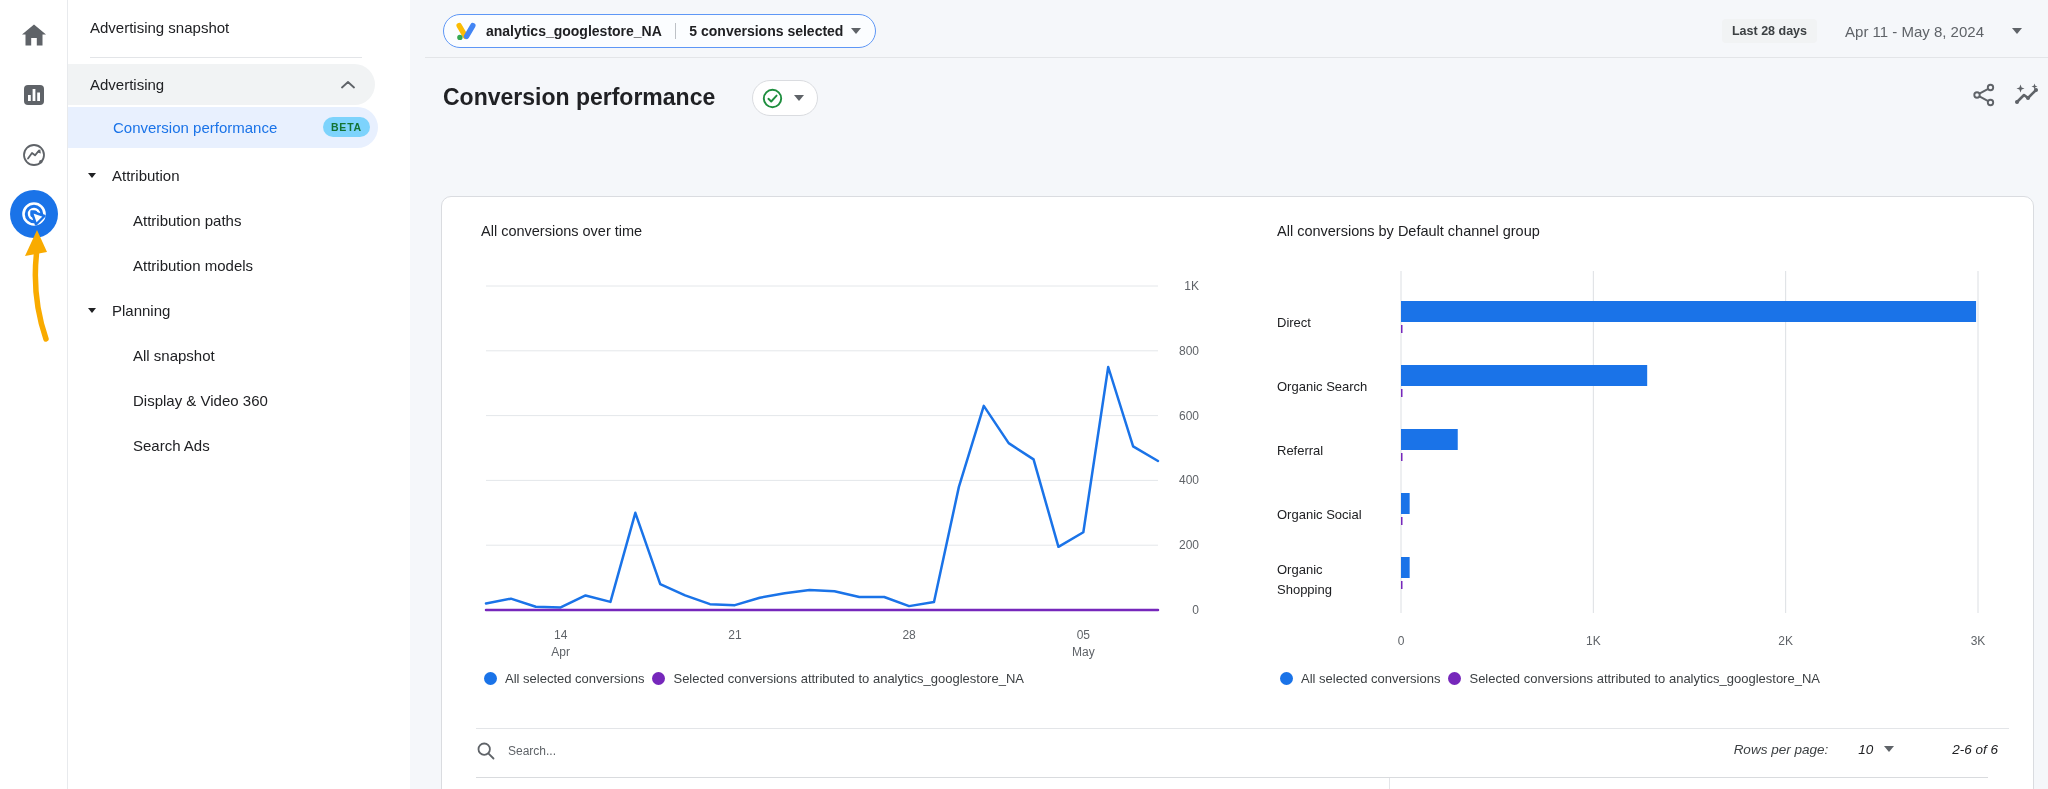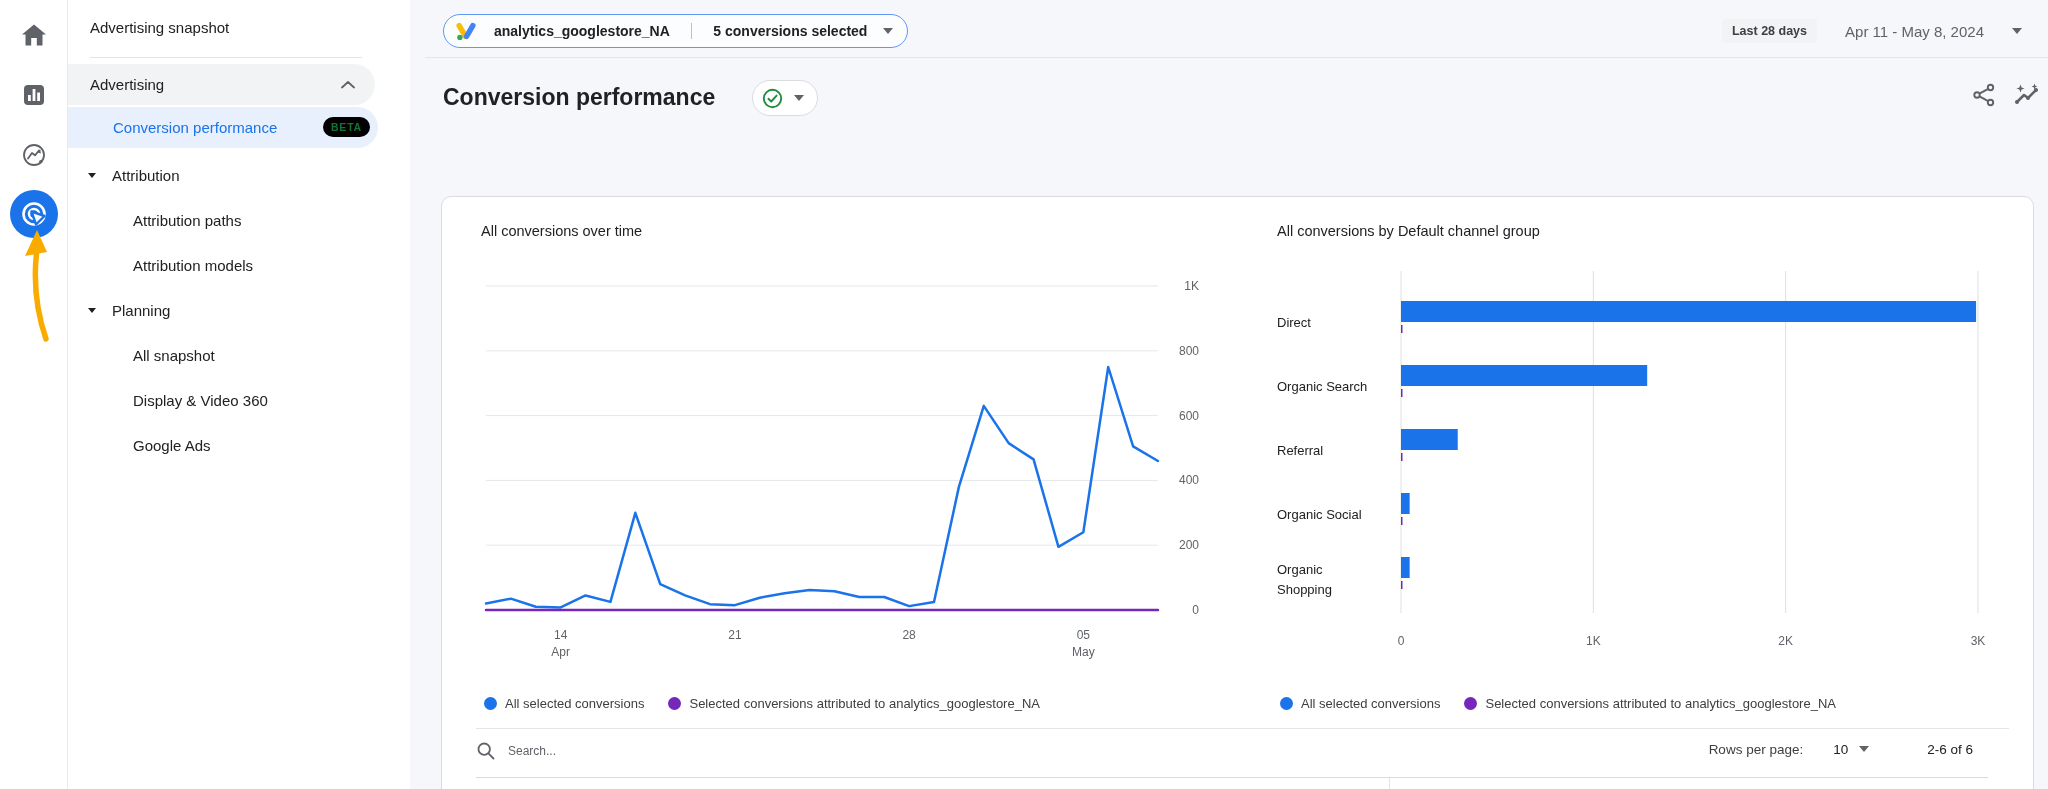--- a/index.html
+++ b/index.html
@@ -15,59 +15,59 @@
 
   
   .sidebar { position:absolute; left:68px; top:0; width:342px; height:789px; background:#fff; z-index:4; }
   .snav-title { position:absolute; left:22px; top:8px; height:38px; display:flex; align-items:center; font-size:15px; color:#202124; cursor:pointer; }
   .snav-divider { position:absolute; left:22px; top:57px; width:272px; height:1px; background:#e3e5e8; }
   .snav-header { position:absolute; left:0; top:64px; width:307px; height:41px; background:#f1f3f4; border-radius:0 21px 21px 0; display:flex; align-items:center; padding-left:22px; cursor:pointer; }
   .snav-header span { font-size:15px; color:#202124;text-align:center; }
   .snav-header .chev { position:absolute; right:20px; top:17px; }
   .snav-selected { position:absolute; left:0; top:107px; width:310px; height:41px; background:#e8f0fe; border-radius:0 21px 21px 0; display:flex; align-items:center; padding-left:45px; cursor:pointer; }
   .snav-selected .lbl { color:#1a73e8; font-size:15px; font-weight:500; }
-  .beta { position:absolute; right:8px; top:10px; background:#000000; color:#137333; font-size:10.5px; font-weight:700; letter-spacing:.8px; padding:4px 8px; border-radius:10px; }
+  .beta { position:absolute; right:8px; top:10px; background:#7dd3fc; color:#137333; font-size:10.5px; font-weight:700; letter-spacing:.8px; padding:4px 8px; border-radius:10px; }
   .snav-parent { position:absolute; left:0; width:342px; height:40px; display:flex; align-items:center; cursor:pointer; }
   .snav-parent .tri { margin-left:20px; width:0; height:0; border-left:4.5px solid transparent; border-right:4.5px solid transparent; border-top:5.5px solid #202124; }
   .snav-parent .lbl { margin-left:16px; font-size:15px; color:#202124; }
   .snav-child { position:absolute; left:0; width:342px; height:40px; display:flex; align-items:center; padding-left:65px; font-size:15px; color:#202124; cursor:pointer; }
 
   
   .main { position:absolute; left:410px; top:0; right:0; bottom:0; }
   .hdr-divider { position:absolute; left:15px; right:0; top:57px; height:1px; background:#e3e5e8; }
 
-  .prop-pill { position:absolute; left:33px; top:14px; height:34px; border:1.5px solid #5e97f6; border-radius:18px; background:#fbfdff; display:flex; align-items:center; padding:0 14px 0 10px; gap:16px; cursor:pointer; }
+  .prop-pill { position:absolute; left:33px; top:14px; height:34px; border:1.5px solid #5e97f6; border-radius:18px; background:#fbfdff; display:flex; align-items:center; padding:0 14px 0 10px; gap:8px; cursor:pointer; }
   .prop-pill .t1, .prop-pill .t2 { font-size:14px; font-weight:700; color:#202124; }
   .prop-pill .vsep { width:1.5px; height:16px; background:#bdc1c6; margin:0 5px; }
   .caret { width:0; height:0; border-left:5px solid transparent; border-right:5px solid transparent; border-top:6px solid #5f6368; }
 
   .date-block { position:absolute; right:26px; top:16px; height:30px; display:flex; align-items:center; gap:28px; cursor:pointer; }
   .date-badge { background:#f1f3f4; border-radius:4px; padding:5px 10px; font-size:12.5px; font-weight:700; color:#3c4043; }
   .date-text { font-size:15px; color:#5f6368; }
 
   .page-title { position:absolute; left:33px; top:84px; font-size:23px; color:#202124; }
   .status-pill { position:absolute; left:342px; top:80px; height:36px; border:1px solid #dadce0; background:#fff; border-radius:18px; display:flex; align-items:center; gap:11px; padding:0 13px 0 9px; cursor:pointer; }
   .hdr-icons { position:absolute; right:8px; top:82px; display:flex; gap:17px; }
   .hdr-icons .icbtn { width:26px; height:26px; cursor:pointer; }
 
   
   .card { position:absolute; left:31px; top:196px; width:1593px; height:625px; background:#fff; border:1px solid #dadce0; border-radius:10px; }
   .chart-title { position:absolute; top:26px; font-size:14.5px; color:#202124; }
   #charts-svg { position:absolute; left:0; top:0; }
   #charts-svg text { font-family:"Liberation Sans", sans-serif; }
-  .legend { position:absolute; top:496px; height:20px; display:flex; gap:24px; align-items:center; }
+  .legend { position:absolute; top:471px; height:20px; display:flex; gap:8px; align-items:center; }
   .legend-item { display:flex; align-items:center; gap:8px; }
   .legend-dot { width:13px; height:13px; border-radius:50%; display:inline-block; }
   .legend-item span:last-child { font-size:13px; color:#3c4043; }
 
   .search-divider { position:absolute; left:34px; right:24px; top:531px; height:1px; background:#e3e5e8; }
   .search-row { position:absolute; left:34px; top:536px; height:36px; display:flex; align-items:center; gap:12px; }
   .search-input { border:none; outline:none; background:transparent; font-family:"Liberation Sans",sans-serif; font-size:12px; color:#202124; width:600px; }
   .search-input::placeholder { color:#5f6368; }
-  .pagination { position:absolute; right:60px; top:538px; height:28px; display:flex; align-items:center; font-size:13.5px; color:#3c4043; }
+  .pagination { position:absolute; right:35px; top:538px; height:28px; display:flex; align-items:center; font-size:13.5px; color:#3c4043;font-style:italic; }
   .pag-label { margin-right:30px; }
   .pag-value { display:flex; align-items:center; gap:11px; cursor:pointer; color:#202124; }
   .pag-range { margin-left:58px; color:#202124; }
   .table-top-divider { position:absolute; left:34px; right:45px; top:580px; height:1px; background:#d9dbde; }
   .table-col-divider { position:absolute; left:947px; top:581px; width:1px; height:44px; background:#e3e5e8; }
 </style>
 </head>
 <body>
 
 <div id="app">
@@ -129,21 +129,21 @@
     </div>
     <div class="snav-child" style="top:200px">Attribution paths</div>
     <div class="snav-child" style="top:245px">Attribution models</div>
 
     <div class="snav-parent" style="top:290px">
       <span class="tri"></span>
       <span class="lbl">Planning</span>
     </div>
     <div class="snav-child" style="top:335px">All snapshot</div>
     <div class="snav-child" style="top:380px">Display &amp; Video 360</div>
-    <div class="snav-child" style="top:425px">Google Ads</div>
+    <div class="snav-child" style="top:425px">Search Ads</div>
   </nav>
 
   <main class="main">
 
     <div class="prop-pill">
       <svg width="24" height="24" viewBox="0 0 24 24">
         <rect x="5.6" y="3" width="5.4" height="18" rx="2.7" transform="rotate(-30 8.3 12)" fill="#fbbc04"></rect>
         <circle cx="5.9" cy="18.4" r="2.7" fill="#34a853"></circle>
         <rect x="13" y="3" width="5.4" height="18" rx="2.7" transform="rotate(30 15.7 12)" fill="#4285f4"></rect>
       </svg>

